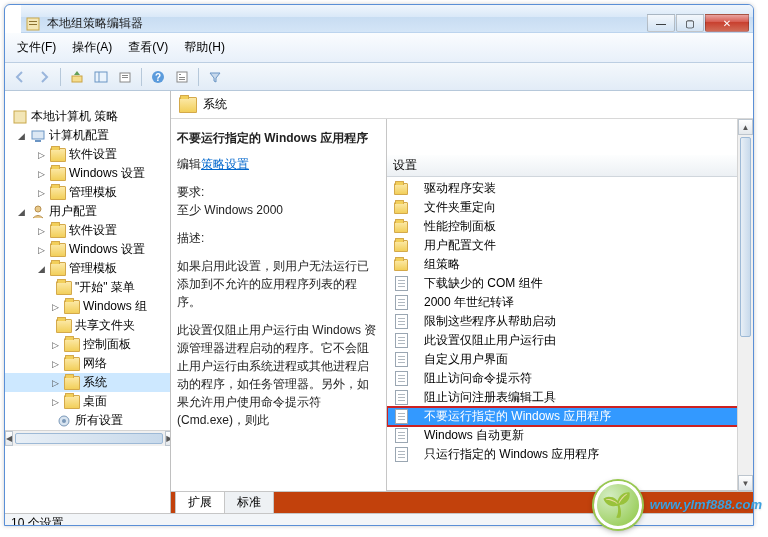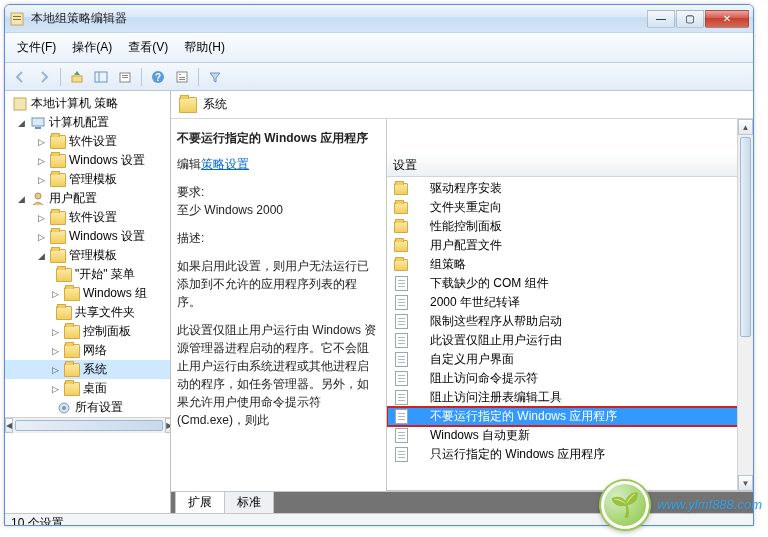--- a/index.html
+++ b/index.html
@@ -1,39 +1,39 @@
 <!DOCTYPE html>
 <html><head>
 <meta charset="utf-8">
 <style>
 * { box-sizing: border-box; margin: 0; padding: 0; font-family: "Microsoft YaHei", "Segoe UI", Tahoma, sans-serif; }
 body { width: 768px; height: 537px; overflow: hidden; background: #fff; position: relative; }
 
 
 .window { width: 750px; height: 522px; margin: 4px; border: 1px solid #5a8fd6; border-radius: 6px 6px 0 0; background: #fff; box-shadow: 0 0 4px rgba(0,0,0,0.2); overflow: hidden; position: relative; }
-.titlebar { height: 28px; background: linear-gradient(to bottom, #f0f6fc, #d9e8f8 45%, #c8ddf2 46%, #d4e5f7); display: flex; align-items: center; padding: 0 4px; border-bottom: 1px solid #bcd4ee; }
+.titlebar { height: 28px; background: linear-gradient(to bottom, #f0f6fc, #d9e8f8 45%, #c8ddf2 46%, #d4e5f7); display: flex; align-items: flex-end; padding: 0 4px; border-bottom: 1px solid #bcd4ee; margin-left: 16px; }
 .titlebar-icon { width: 16px; height: 16px; margin-right: 6px; }
 .titlebar-title { font-size: 12px; color: #1a1a1a; flex: 1; }
 .titlebar-controls { display: flex; gap: 1px; }
 .titlebar-btn { width: 28px; height: 18px; border: 1px solid rgba(0,0,0,0.2); display: flex; align-items: center; justify-content: center; font-size: 10px; background: linear-gradient(to bottom, #f3f7fc, #d3e3f4); border-radius: 0 0 2px 2px; cursor: pointer; }
 .titlebar-btn.close { background: linear-gradient(to bottom, #e9a3a0, #d6594d 45%, #c8402f 46%, #d16b56); color: #fff; width: 44px; }
 
 
 .menubar { height: 30px; background: linear-gradient(to bottom, #fafcfe, #e8f0fa); border-bottom: 1px solid #bccee2; display: flex; align-items: center; padding: 0 4px; font-size: 12px; }
 .menuitem { padding: 2px 8px; cursor: pointer; color: #000; }
 
 
 .toolbar { height: 28px; background: linear-gradient(to bottom, #f4f8fc, #e2ecf7); border-bottom: 1px solid #b6c8da; display: flex; align-items: center; padding: 0 4px; gap: 2px; }
 .tb-btn { width: 22px; height: 22px; display: flex; align-items: center; justify-content: center; cursor: pointer; border: 1px solid transparent; border-radius: 2px; }
 .tb-sep { width: 1px; height: 18px; background: #b6c8da; margin: 0 3px; }
 .tb-btn.disabled { opacity: 0.5; cursor: default; }
 
 
 .client { display: flex; height: calc(100% - 28px - 22px - 28px - 20px); }
-.treepane { width: 166px; border-right: 1px solid #c0c0c0; background: #fff; overflow: auto; font-size: 12px; padding: 3px 0; }
+.treepane { width: 166px; border-right: 1px solid #c0c0c0; background: #fff; overflow: auto; font-size: 12px; padding: 16px 0; }
 .tree-row { display: flex; align-items: center; padding: 1px 2px; gap: 3px; cursor: pointer; white-space: nowrap; }
 .tree-row.selected { background: #cde8ff; }
 .indent { display: inline-block; }
 .expander { width: 11px; height: 11px; display: inline-flex; align-items: center; justify-content: center; font-size: 9px; color: #555; cursor: pointer; }
 .folder-icon { width: 16px; height: 14px; }
 .folder-closed { background: linear-gradient(to bottom, #fce9a8, #f2cf5a); border: 1px solid #d4a94a; border-radius: 1px 1px 0 0; position: relative; }
 .folder-closed::before { content:''; position:absolute; top:-3px; left:0; width:7px; height:3px; background:#f2cf5a; border:1px solid #d4a94a; border-bottom:none; border-radius:1px 1px 0 0; }
 .tree-label { color: #000; }
 
 
@@ -44,40 +44,40 @@
 
 .content-split { flex: 1; display: flex; overflow: hidden; position: relative; }
 .desc-pane { width: 215px; padding: 10px 8px 8px 6px; font-size: 12px; color: #222; overflow: auto; line-height: 1.5; }
 .desc-title { font-weight: bold; margin-bottom: 8px; }
 .link-blue { color: #0066cc; text-decoration: underline; cursor: pointer; }
 .desc-section { margin-top: 10px; }
 
 .list-pane { flex: 1; border: 1px solid #c6c6c6; background: #fff; overflow: auto; margin-top: -1px; }
 .list-header { height: 22px; background: linear-gradient(to bottom,#fdfefe,#ecf0f4); border-bottom: 1px solid #d0d6dc; display:flex; align-items:center; padding: 0 6px; font-size:12px;margin-top:36px; }
 .list-body { padding: 2px 0; }
-.list-row { display:flex; align-items:center; gap:21px; padding: 1px 6px; font-size:12px; cursor:pointer; white-space:nowrap; }
+.list-row { display:flex; align-items:center; gap:15px; padding: 1px 6px; font-size:12px; cursor:pointer; white-space:nowrap; }
 .list-row.highlighted { background: #3399ff; color:#fff; outline: 2px solid #cc2222; outline-offset: -1px; }
 .item-icon { width:16px; height:16px; display:inline-flex; align-items:center; justify-content:center; }
 .doc-icon { border:1px solid #9aa6b2; background:#fff; width:13px; height:15px; position:relative; }
 .doc-icon::before { content:''; position:absolute; left:2px; right:2px; top:3px; height:1px; background:#b0b8c0; box-shadow: 0 3px 0 #b0b8c0, 0 6px 0 #b0b8c0; }
 
 
-.tabstrip { height: 22px; border-top: 1px solid #c6c6c6; display:flex; align-items:center; background:#737373; padding-left: 4px; font-size:12px; }
+.tabstrip { height: 22px; border-top: 1px solid #c6c6c6; display:flex; align-items:center; background:#c2410c; padding-left: 4px; font-size:12px; }
 .tab { padding: 2px 12px; border: 1px solid #c6c6c6; border-top:none; background:#fff; margin-right:-1px; cursor:pointer; }
 .tab.inactive { background:#eef1f4; }
 
 
 .statusbar { height: 20px; border-top: 1px solid #c6c6c6; background: #f2f5f8; display:flex; align-items:center; padding: 0 6px; font-size:12px; }
 
 
 .watermark { position:absolute; right: 6px; bottom: 8px; display:flex; align-items:center; gap:8px; pointer-events:none; }
 .wm-badge { width:48px; height:48px; border-radius:50%; background: radial-gradient(circle at 30% 30%, #d4edc4, #8cc63f); border: 3px solid #fff; box-shadow: 0 0 0 2px #98c850, 0 2px 6px rgba(0,0,0,0.4); display:flex; align-items:center; justify-content:center; font-size:24px; }
 .wm-text { color:#3aa1e0; font-family: "SimHei", sans-serif; font-style: italic; line-height:1.1; text-shadow: 0 1px 2px rgba(0,0,0,0.15); }
 .wm-cn { font-size: 22px; font-weight:bold; letter-spacing: 1px; }
-.wm-url { font-size: 13px; font-weight:normal; color:#3aa1e0; }
+.wm-url { font-size: 13px; font-weight:bold; color:#3aa1e0; }
 
 
 .scroll-v { position:absolute; right:0; top:28px; bottom:22px; width:16px; background:#f0f0f0; border-left:1px solid #d4d4d4; display:flex; flex-direction:column; }
 .scroll-btn { height:16px; background:linear-gradient(#fefefe,#e4e8ec); border:1px solid #bcc5ce; display:flex; align-items:center; justify-content:center; font-size:8px; color:#555; cursor:pointer; }
 .scroll-thumb { flex:0 0 200px; margin:2px; background:linear-gradient(to right,#e8eff6,#c7d9eb); border:1px solid #9db9d6; border-radius:2px; }
 .scroll-track { flex:1; }
 
 .scroll-h { height:16px; background:#f0f0f0; border-top:1px solid #d4d4d4; display:flex; }
 .scroll-h .scroll-btn { width:16px; height:auto; }
 .scroll-h .scroll-thumb { flex:0 0 148px; margin:2px; }

